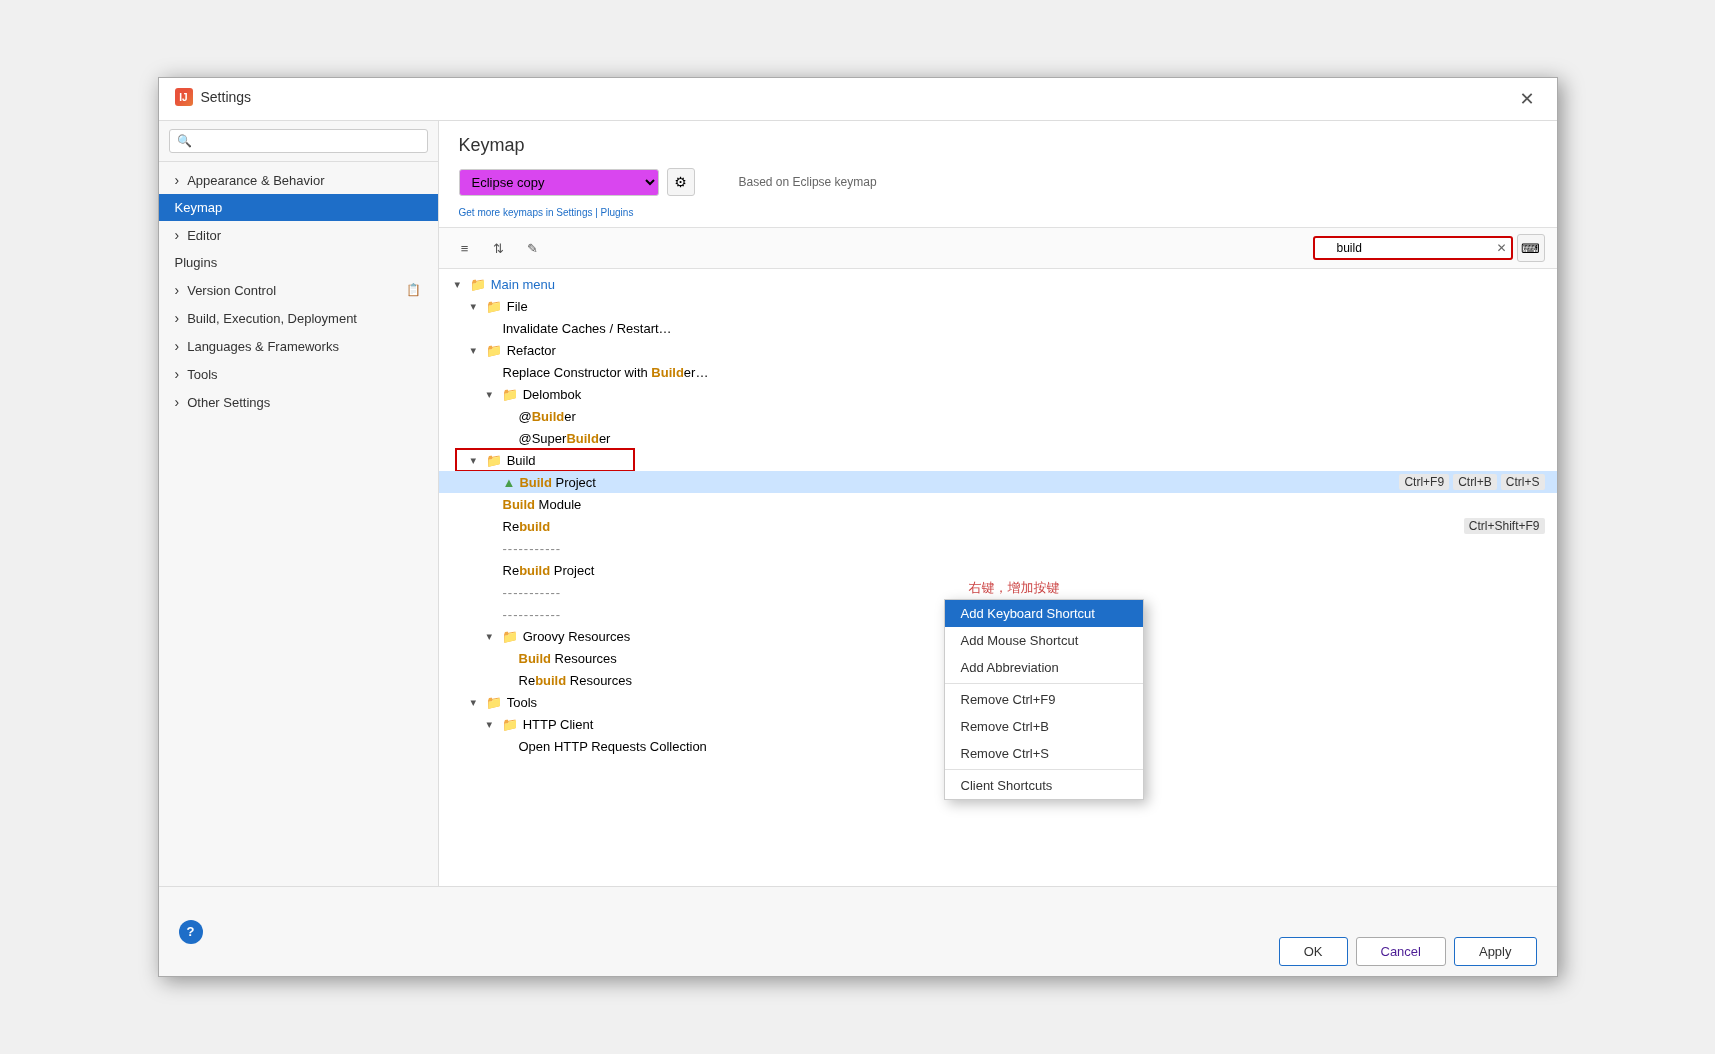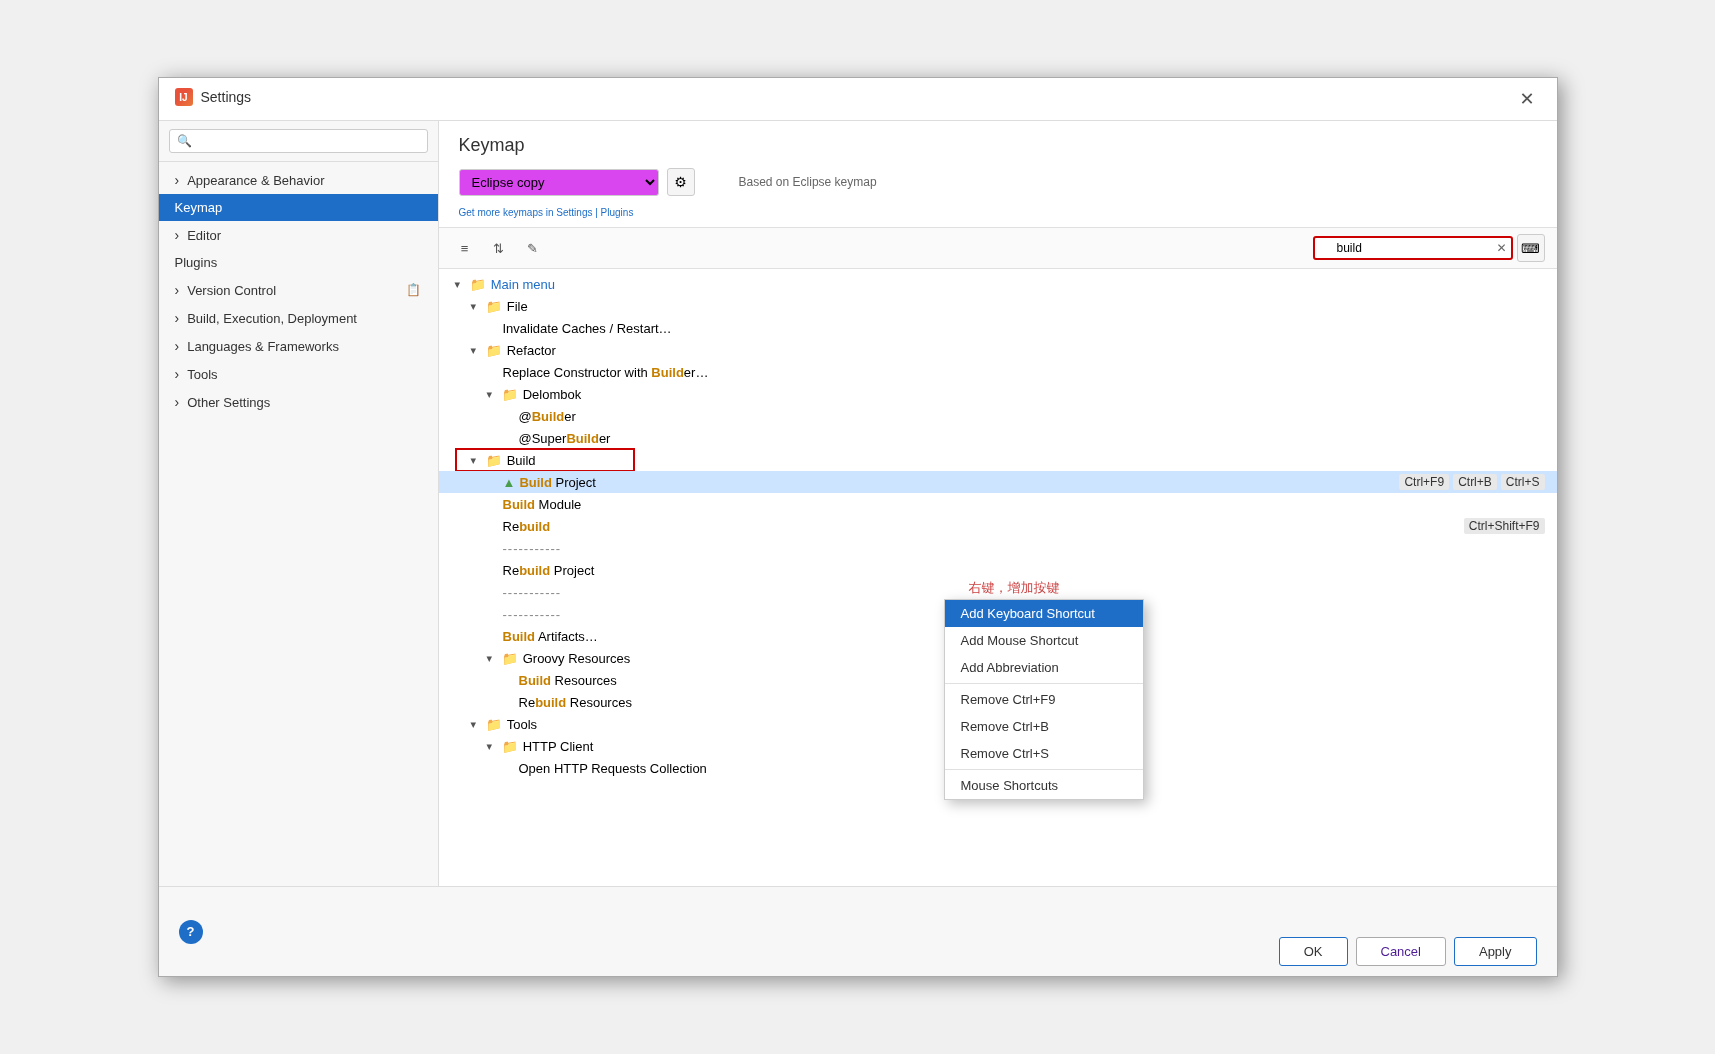--- a/index.html
+++ b/index.html
@@ -542,27 +542,20 @@
 
 
           <div class="tree-item">
             <span class="indent"></span>
               <span class="indent"></span>
               <span class="indent"></span>
               <span class="indent"></span>
             <span class="dashes">-----------</span>
           </div>
 
-          <div class="tree-item">
-            <span class="indent"></span>
-              <span class="indent"></span>
-              <span class="indent"></span>
-              <span class="indent"></span>
-            <span><span class="highlight">Build</span> Artifacts…</span>
-          </div>
 
           <div class="tree-item">
             <span class="indent"></span>
               <span class="indent"></span>
               <span class="indent"></span>
               <span class="arrow">▾</span>
             <span class="folder-icon">📁</span>
             <span>Groovy Resources</span>
           </div>
 
@@ -627,21 +620,21 @@
               <span>Remove Ctrl+F9</span>
             </div>
             <div class="context-item">
               <span>Remove Ctrl+B</span>
             </div>
             <div class="context-item">
               <span>Remove Ctrl+S</span>
             </div>
             <div class="context-separator"></div>
             <div class="context-item">
-              <span>Mouse Shortcuts</span>
+              <span>Client Shortcuts</span>
             </div>
           </div>
         </div>
       </div>
     </div>
   </div>
 
   <div class="footer">
     <div class="footer-help">
       <span>?</span>

